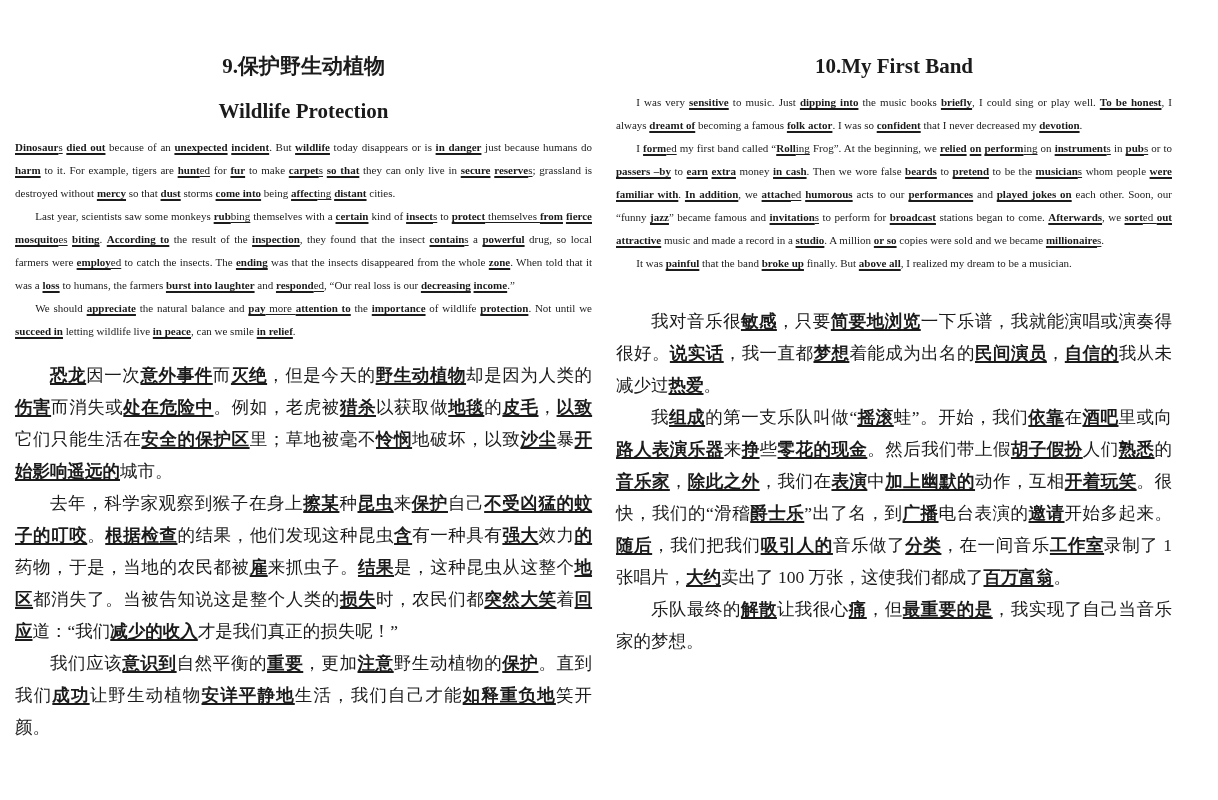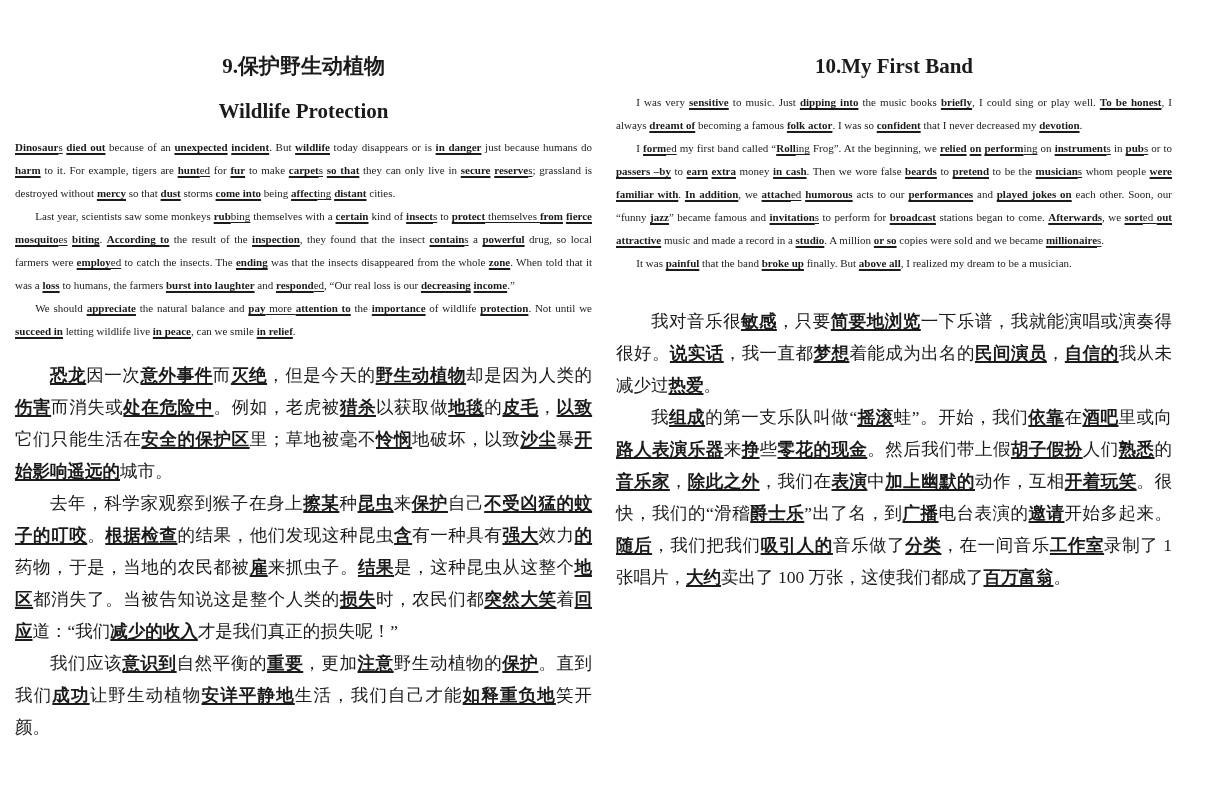--- a/index.html
+++ b/index.html
@@ -69,14 +69,15 @@
 <div class="col" id="col-right">
   <h1 class="title title-top">10.My First Band</h1>
   <div class="body-en">
     <p><span class="rn">I was very </span><span class="kw">sensitive</span><span class="rn"> to music. Just </span><span class="kw">dipping into</span><span class="rn"> the music books </span><span class="kw">briefly</span><span class="rn">, I could sing or play well. </span><span class="kw">To be honest</span><span class="rn">, I always </span><span class="kw">dreamt of</span><span class="rn"> becoming a famous </span><span class="kw">folk actor</span><span class="rn">. I was so </span><span class="kw">confident</span><span class="rn"> that I never decreased my </span><span class="kw">devotion</span><span class="rn">.</span></p>
     <p><span class="rn">I </span><span class="kw">form</span><span class="ul">ed</span><span class="rn"> my first band called “</span><span class="kw">Roll</span><span class="ul">ing</span><span class="rn"> Frog”. At the beginning, we </span><span class="kw">relied</span><span class="rn"> </span><span class="kw">on</span><span class="rn"> </span><span class="kw">perform</span><span class="ul">ing</span><span class="rn"> on </span><span class="kw">instrument</span><span class="ul">s</span><span class="rn"> in </span><span class="kw">pub</span><span class="ul">s</span><span class="rn"> or to </span><span class="kw">passers –by</span><span class="rn"> to </span><span class="kw">earn</span><span class="rn"> </span><span class="kw">extra</span><span class="rn"> money </span><span class="kw">in cash</span><span class="rn">. Then we wore false </span><span class="kw">beards</span><span class="rn"> to </span><span class="kw">pretend</span><span class="rn"> to be the </span><span class="kw">musician</span><span class="ul">s</span><span class="rn"> whom people </span><span class="kw">were familiar with</span><span class="rn">. </span><span class="kw">In addition</span><span class="rn">, we </span><span class="kw">attach</span><span class="ul">ed</span><span class="rn"> </span><span class="kw">humorous</span><span class="rn"> acts to our </span><span class="kw">performances</span><span class="rn"> and </span><span class="kw">played jokes on</span><span class="rn"> each other. Soon, our “funny </span><span class="kw">jazz</span><span class="rn">” became famous and </span><span class="kw">invitation</span><span class="ul">s</span><span class="rn"> to perform for </span><span class="kw">broadcast</span><span class="rn"> stations began to come. </span><span class="kw">Afterwards</span><span class="rn">, we </span><span class="kw">sort</span><span class="ul">ed </span><span class="kw">out</span><span class="rn"> </span><span class="kw">attractive</span><span class="rn"> music and made a record in a </span><span class="kw">studio</span><span class="rn">. A million </span><span class="kw">or so</span><span class="rn"> copies were sold and we became </span><span class="kw">millionaire</span><span class="ul">s</span><span class="rn">.</span></p>
     <p><span class="rn">It was </span><span class="kw">painful</span><span class="rn"> that the band </span><span class="kw">broke up</span><span class="rn"> finally. But </span><span class="kw">above all</span><span class="rn">, I realized my dream to be a musician.</span></p>
   </div>
   <div class="body-zh">
     <p><span class="rn">我对音乐很</span><span class="kw">敏感</span><span class="rn">，只要</span><span class="kw">简要地浏览</span><span class="rn">一下乐谱，我就能演唱或演奏得很好。</span><span class="kw">说实话</span><span class="rn">，我一直都</span><span class="kw">梦想</span><span class="rn">着能成为出名的</span><span class="kw">民间演员</span><span class="rn">，</span><span class="kw">自信的</span><span class="rn">我从未减少过</span><span class="kw">热爱</span><span class="rn">。</span></p>
     <p><span class="rn">我</span><span class="kw">组成</span><span class="rn">的第一支乐队叫做“</span><span class="kw">摇滚</span><span class="rn">蛙”。开始，我们</span><span class="kw">依靠</span><span class="rn">在</span><span class="kw">酒吧</span><span class="rn">里或向</span><span class="kw">路人表演乐器</span><span class="rn">来</span><span class="kw">挣</span><span class="rn">些</span><span class="kw">零花的现金</span><span class="rn">。然后我们带上假</span><span class="kw">胡子假扮</span><span class="rn">人们</span><span class="kw">熟悉</span><span class="rn">的</span><span class="kw">音乐家</span><span class="rn">，</span><span class="kw">除此之外</span><span class="rn">，我们在</span><span class="kw">表演</span><span class="rn">中</span><span class="kw">加上幽默的</span><span class="rn">动作，互相</span><span class="kw">开着玩笑</span><span class="rn">。很快，我们的“滑稽</span><span class="kw">爵士乐</span><span class="rn">”出了名，到</span><span class="kw">广播</span><span class="rn">电台表演的</span><span class="kw">邀请</span><span class="rn">开始多起来。</span><span class="kw">随后</span><span class="rn">，我们把我们</span><span class="kw">吸引人的</span><span class="rn">音乐做了</span><span class="kw">分类</span><span class="rn">，在一间音乐</span><span class="kw">工作室</span><span class="rn">录制了 1 张唱片，</span><span class="kw">大约</span><span class="rn">卖出了 100 万张，这使我们都成了</span><span class="kw">百万富翁</span><span class="rn">。</span></p>
+    <p><span class="rn">乐队最终的</span><span class="kw">解散</span><span class="rn">让我很心</span><span class="kw">痛</span><span class="rn">，但</span><span class="kw">最重要的是</span><span class="rn">，我实现了自己当音乐家的梦想。</span></p>
   </div>
 </div>
 
 </body></html>

